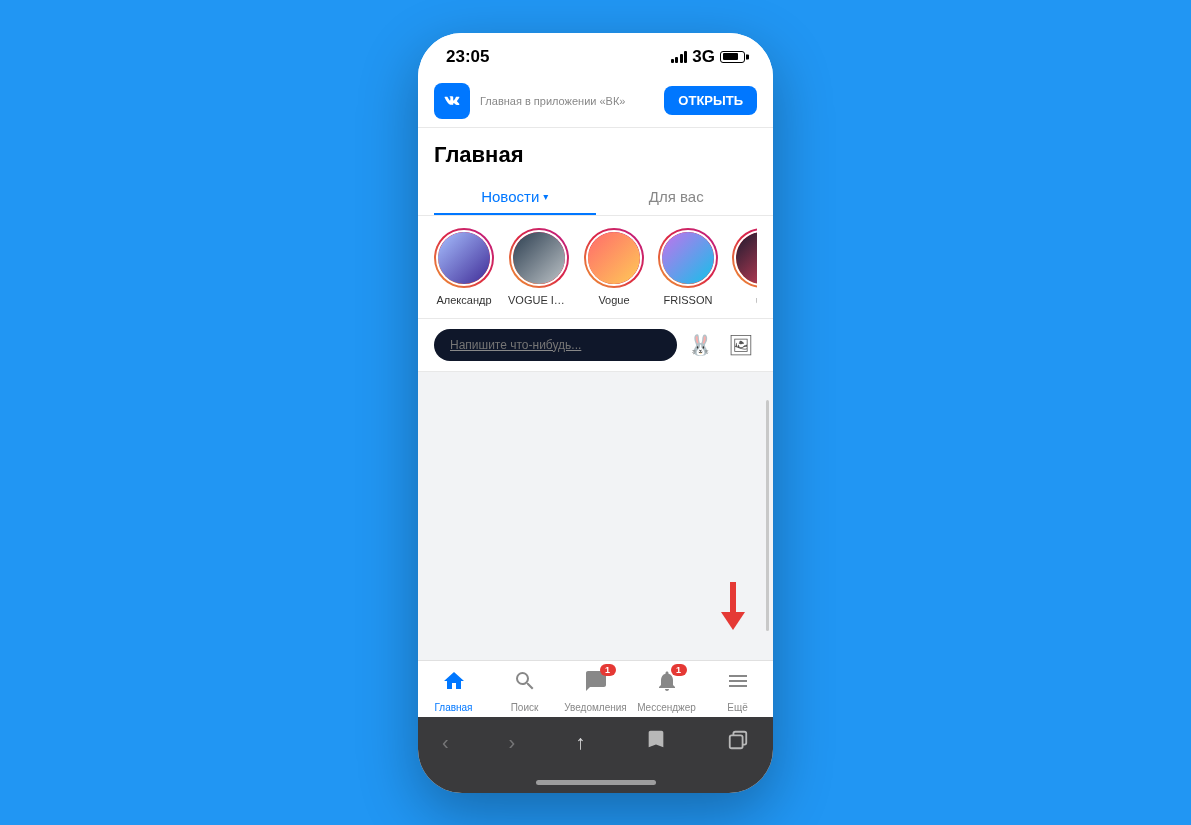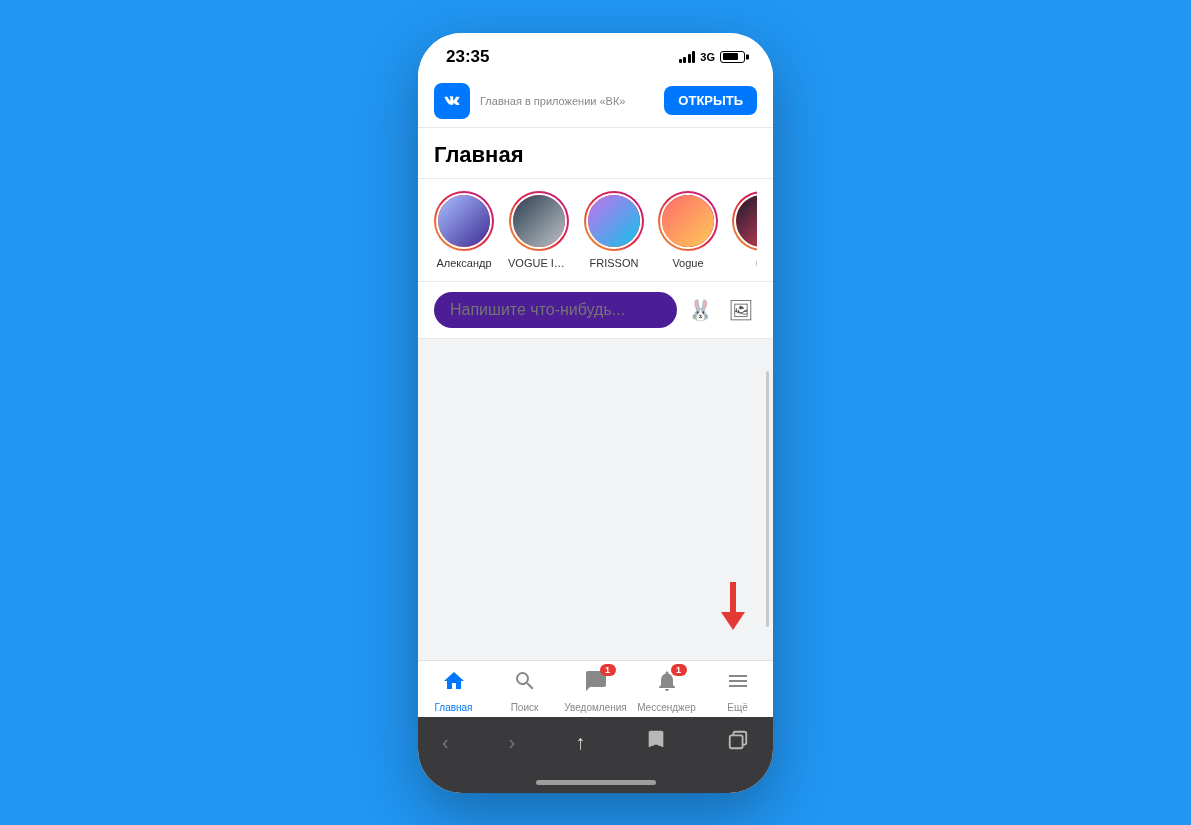--- a/index.html
+++ b/index.html
@@ -50,21 +50,21 @@
     .signal-bars span {
       background: #000;
       border-radius: 1px;
       width: 3px;
     }
     .signal-bars span:nth-child(1) { height: 4px; }
     .signal-bars span:nth-child(2) { height: 6px; }
     .signal-bars span:nth-child(3) { height: 9px; }
     .signal-bars span:nth-child(4) { height: 12px; }
     .network-label {
-      font-size: 11px;
+      font-size: 17px;
       font-weight: 600;
       color: #000;
     }
     .battery {
       display: flex;
       align-items: center;
     }
     .battery-body {
       width: 25px;
       height: 12px;
@@ -248,27 +248,28 @@
     .post-composer {
       background: #fff;
       padding: 10px 16px;
       display: flex;
       align-items: center;
       gap: 8px;
       border-bottom: 1px solid #e8e8e8;
     }
     .composer-input {
       flex: 1;
-      background: #4c1d95;
+      background: #0f172a;
       border: none;
       border-radius: 20px;
       padding: 9px 16px;
-      font-size: 16px;
+      font-size: 12px;
       color: #888;
       outline: none;
+      text-decoration: underline;
     }
     .composer-icons {
       display: flex;
       gap: 8px;
     }
     .composer-icon-btn {
       width: 32px;
       height: 32px;
       display: flex;
       align-items: center;
@@ -443,21 +444,21 @@
     .av3 { background: linear-gradient(135deg, #c471ed, #12c2e9); }
     .av4 { background: linear-gradient(135deg, #ff6b6b, #feca57); }
     .av5 { background: linear-gradient(135deg, #1a1a2e, #e94560); }
   </style>
 </head>
 <body>
 
 <div class="phone-wrapper">
 
   <div class="status-bar">
-    <span class="status-time">23:35</span>
+    <span class="status-time">23:05</span>
     <div class="status-icons">
       <div class="signal-bars">
         <span></span>
           <span></span>
           <span></span>
           <span></span>
       </div>
       <span class="network-label">3G</span>
       <div class="battery">
         <div class="battery-body">
@@ -476,20 +477,29 @@
     <div class="app-banner-text">
       <div class="app-banner-subtitle">Главная в приложении «ВК»</div>
     </div>
     <button class="open-btn">ОТКРЫТЬ</button>
   </div>
 
   <div class="main-content">
 
     <div class="page-header">
       <div class="page-title">Главная</div>
+      <div class="tabs">
+        <div class="tab active">
+          <span>Новости</span>
+          <span class="tab-chevron">▾</span>
+        </div>
+        <div class="tab inactive">
+          <span>Для вас</span>
+        </div>
+      </div>
     </div>
 
     <div class="stories-section">
       <div class="stories-row">
         <div class="story-item">
           <div class="story-avatar-ring">
             <div class="story-avatar-inner">
                 <div class="avatar-placeholder av1"></div>
               </div>
           </div>
@@ -499,32 +509,32 @@
           <div class="story-avatar-ring">
             <div class="story-avatar-inner">
                 <div class="avatar-placeholder av2"></div>
               </div>
           </div>
           <span class="story-label">VOGUE IS ...</span>
         </div>
         <div class="story-item">
           <div class="story-avatar-ring">
             <div class="story-avatar-inner">
+                <div class="avatar-placeholder av4"></div>
+              </div>
+          </div>
+          <span class="story-label">Vogue</span>
+        </div>
+        <div class="story-item">
+          <div class="story-avatar-ring">
+            <div class="story-avatar-inner">
                 <div class="avatar-placeholder av3"></div>
               </div>
           </div>
           <span class="story-label">FRISSON</span>
-        </div>
-        <div class="story-item">
-          <div class="story-avatar-ring">
-            <div class="story-avatar-inner">
-                <div class="avatar-placeholder av4"></div>
-              </div>
-          </div>
-          <span class="story-label">Vogue</span>
         </div>
         <div class="story-item">
           <div class="story-avatar-ring">
             <div class="story-avatar-inner">
                 <div class="avatar-placeholder av5"></div>
               </div>
           </div>
           <span class="story-label">uh</span>
         </div>
 

